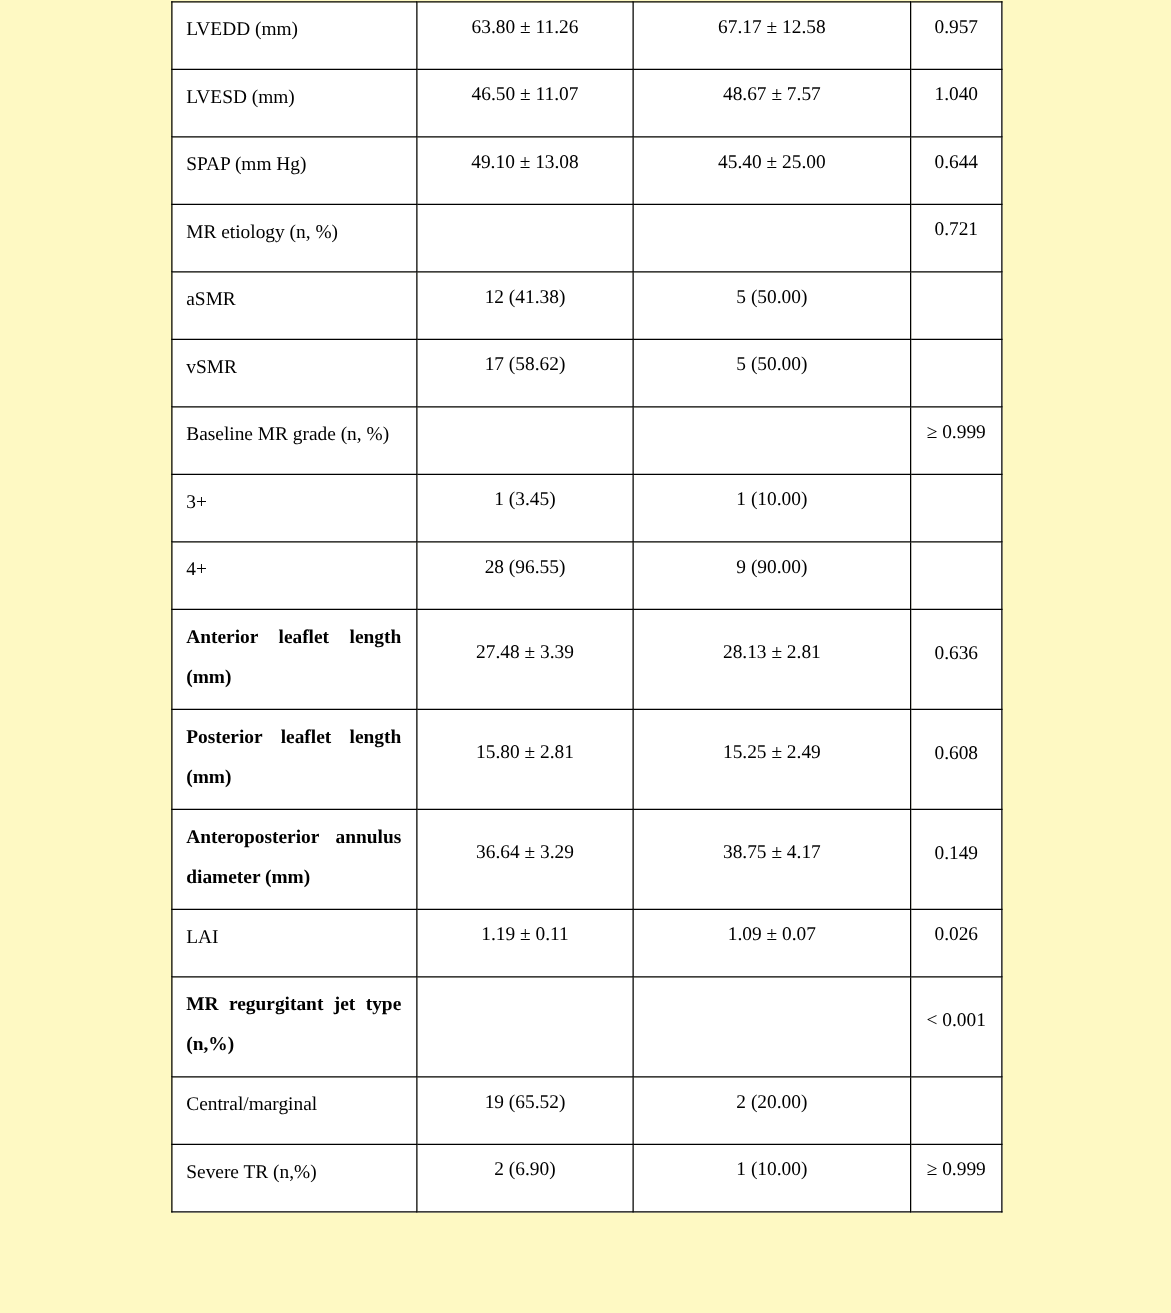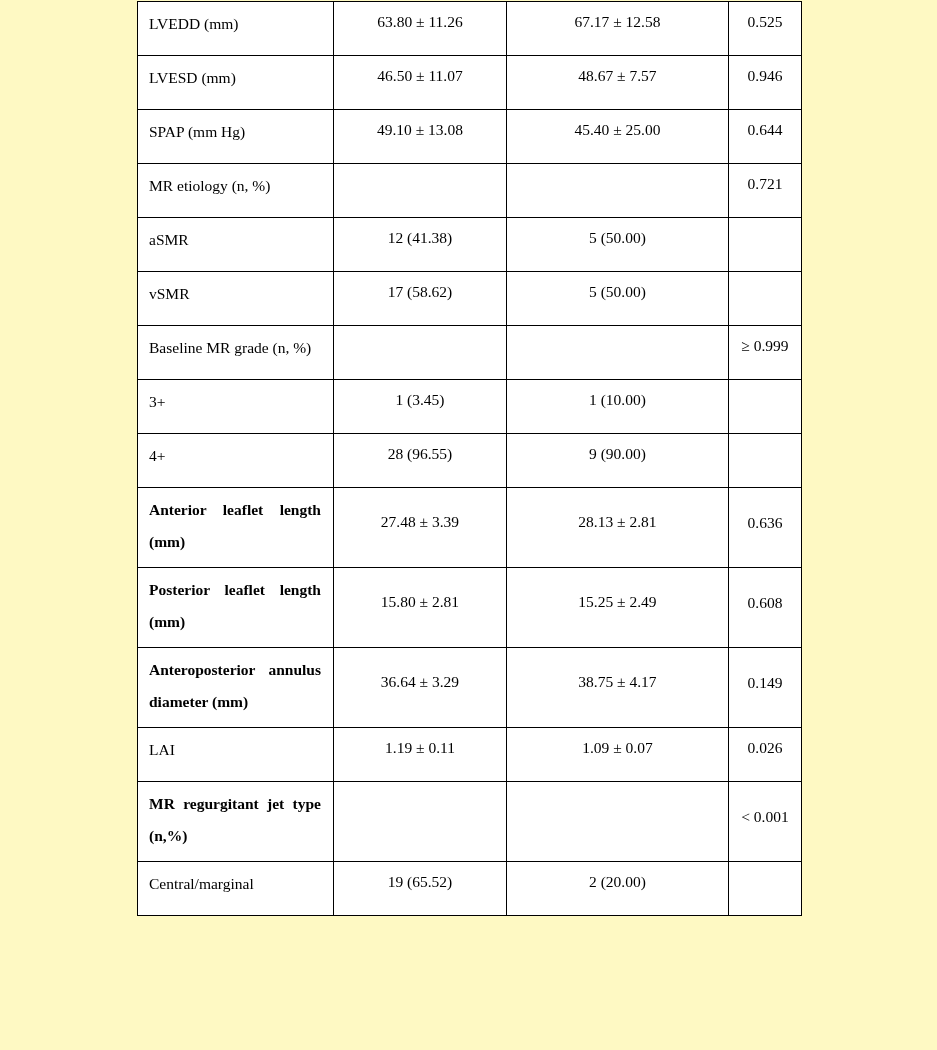--- a/index.html
+++ b/index.html
@@ -110,37 +110,37 @@
               <span class="lbl-line last">LVEDD (mm)</span>
             </div>
           </td>
           <td>
             <div class="cell-value">63.80 ± 11.26</div>
           </td>
           <td>
             <div class="cell-value">67.17 ± 12.58</div>
           </td>
           <td>
-            <div class="cell-pvalue">0.525</div>
+            <div class="cell-pvalue">0.957</div>
           </td>
         </tr>
         <tr class="row-1">
           <td class="lbl">
             <div class="cell-label single">
               <span class="lbl-line last">LVESD (mm)</span>
             </div>
           </td>
           <td>
             <div class="cell-value">46.50 ± 11.07</div>
           </td>
           <td>
             <div class="cell-value">48.67 ± 7.57</div>
           </td>
           <td>
-            <div class="cell-pvalue">0.946</div>
+            <div class="cell-pvalue">1.040</div>
           </td>
         </tr>
         <tr class="row-1">
           <td class="lbl">
             <div class="cell-label single">
               <span class="lbl-line last">SPAP (mm Hg)</span>
             </div>
           </td>
           <td>
             <div class="cell-value">49.10 ± 13.08</div>
@@ -339,17 +339,33 @@
             </div>
           </td>
           <td>
             <div class="cell-value">19 (65.52)</div>
           </td>
           <td>
             <div class="cell-value">2 (20.00)</div>
           </td>
           <td>
             <div class="cell-empty"></div>
+          </td>
+        </tr>
+        <tr class="row-1">
+          <td class="lbl">
+            <div class="cell-label single">
+              <span class="lbl-line last">Severe TR (n,%)</span>
+            </div>
+          </td>
+          <td>
+            <div class="cell-value">2 (6.90)</div>
+          </td>
+          <td>
+            <div class="cell-value">1 (10.00)</div>
+          </td>
+          <td>
+            <div class="cell-pvalue">≥ 0.999</div>
           </td>
         </tr>
       </tbody>
   </table>
 </div>
 
 </body></html>

